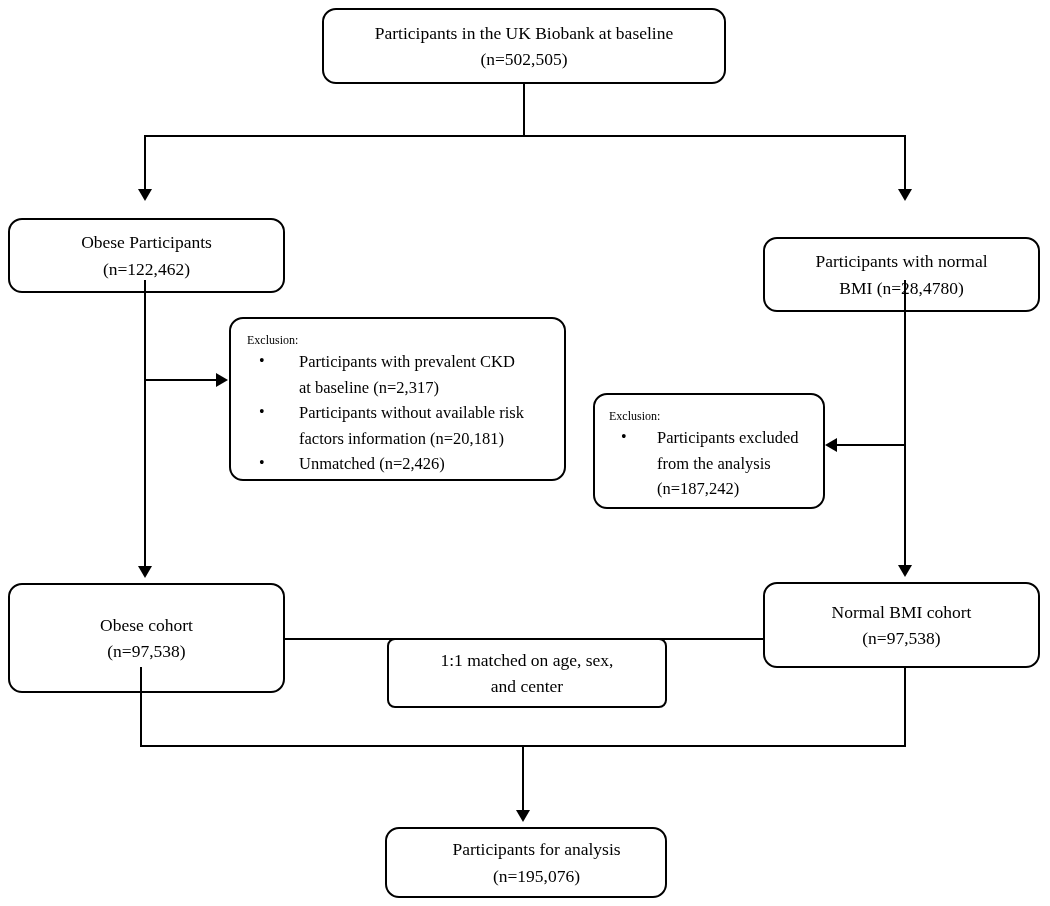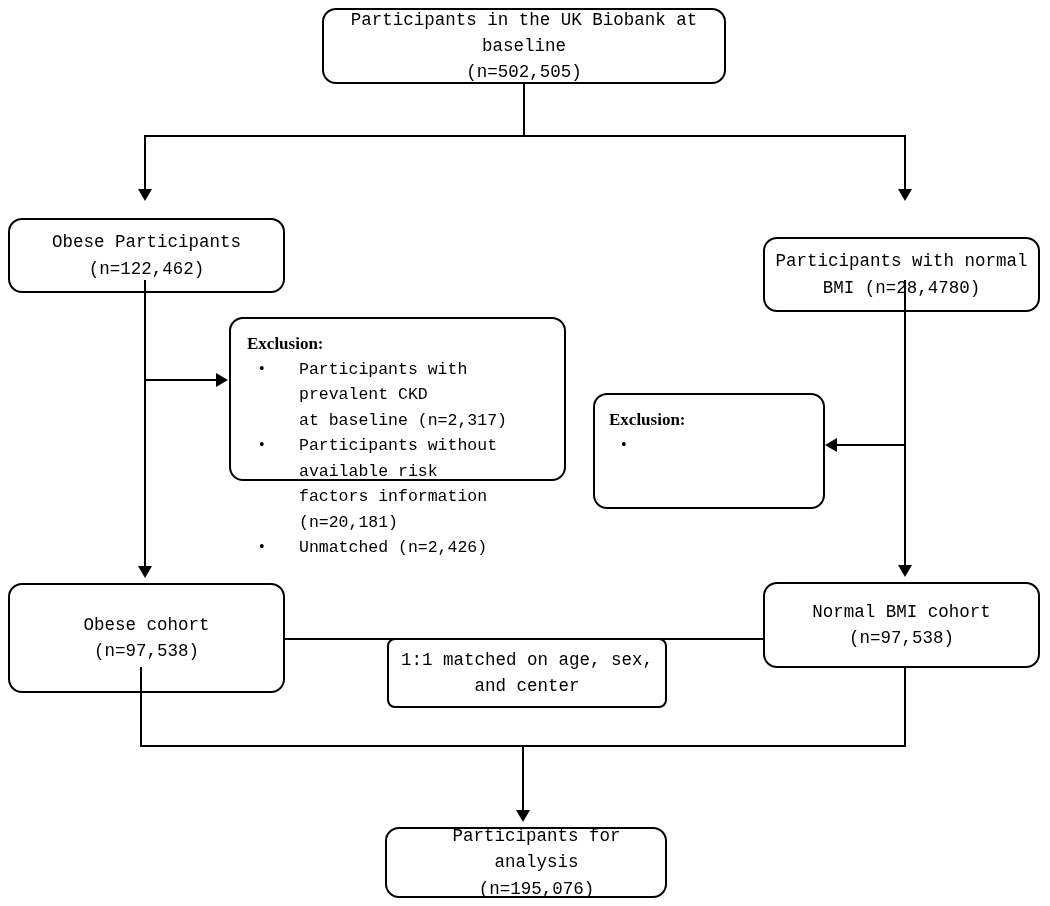--- a/index.html
+++ b/index.html
@@ -20,30 +20,30 @@
     background: #ffffff;
     display: flex;
     flex-direction: column;
     justify-content: center;
     align-items: center;
     text-align: center;
     font-size: 17.5px;
     line-height: 1.5;
   }
   .node.square { border-radius: 8px; }
-  .node .tl { display: block; font-family: Liberation Mono, monospace; }
+  .node .tl { display: block; }
   .excl {
     justify-content: flex-start;
     align-items: stretch;
     text-align: left;
     padding: 12px 12px 8px 16px;
   }
   .excl-title {
-    font-weight: bold;
-    font-size: 17px;
+    font-weight: normal;
+    font-size: 12px;
     line-height: 1.5;
   }
   .bullet-row {
     display: flex;
     align-items: flex-start;
     font-size: 16.5px;
     line-height: 1.55;
   }
   .bullet-dot {
     flex: 0 0 14px;
@@ -112,20 +112,25 @@
       <span class="bullet-text">
         <span class="tl">Unmatched (n=2,426)</span>
       </span>
     </div>
   </div>
 
   <div class="node excl" style="left:593px; top:393px; width:232px; height:116px; padding-left:14px;">
     <div class="excl-title">Exclusion:</div>
     <div class="bullet-row">
       <span class="bullet-dot" style="margin-right:22px;">•</span>
+      <span class="bullet-text">
+        <span class="tl">Participants excluded</span>
+        <span class="tl">from the analysis</span>
+        <span class="tl">(n=187,242)</span>
+      </span>
     </div>
   </div>
 
   <div class="node" style="left:8px; top:583px; width:277px; height:110px;">
     <span class="tl">Obese cohort</span>
     <span class="tl">(n=97,538)</span>
   </div>
 
   <div class="node" style="left:763px; top:582px; width:277px; height:86px;">
     <span class="tl">Normal BMI cohort</span>

